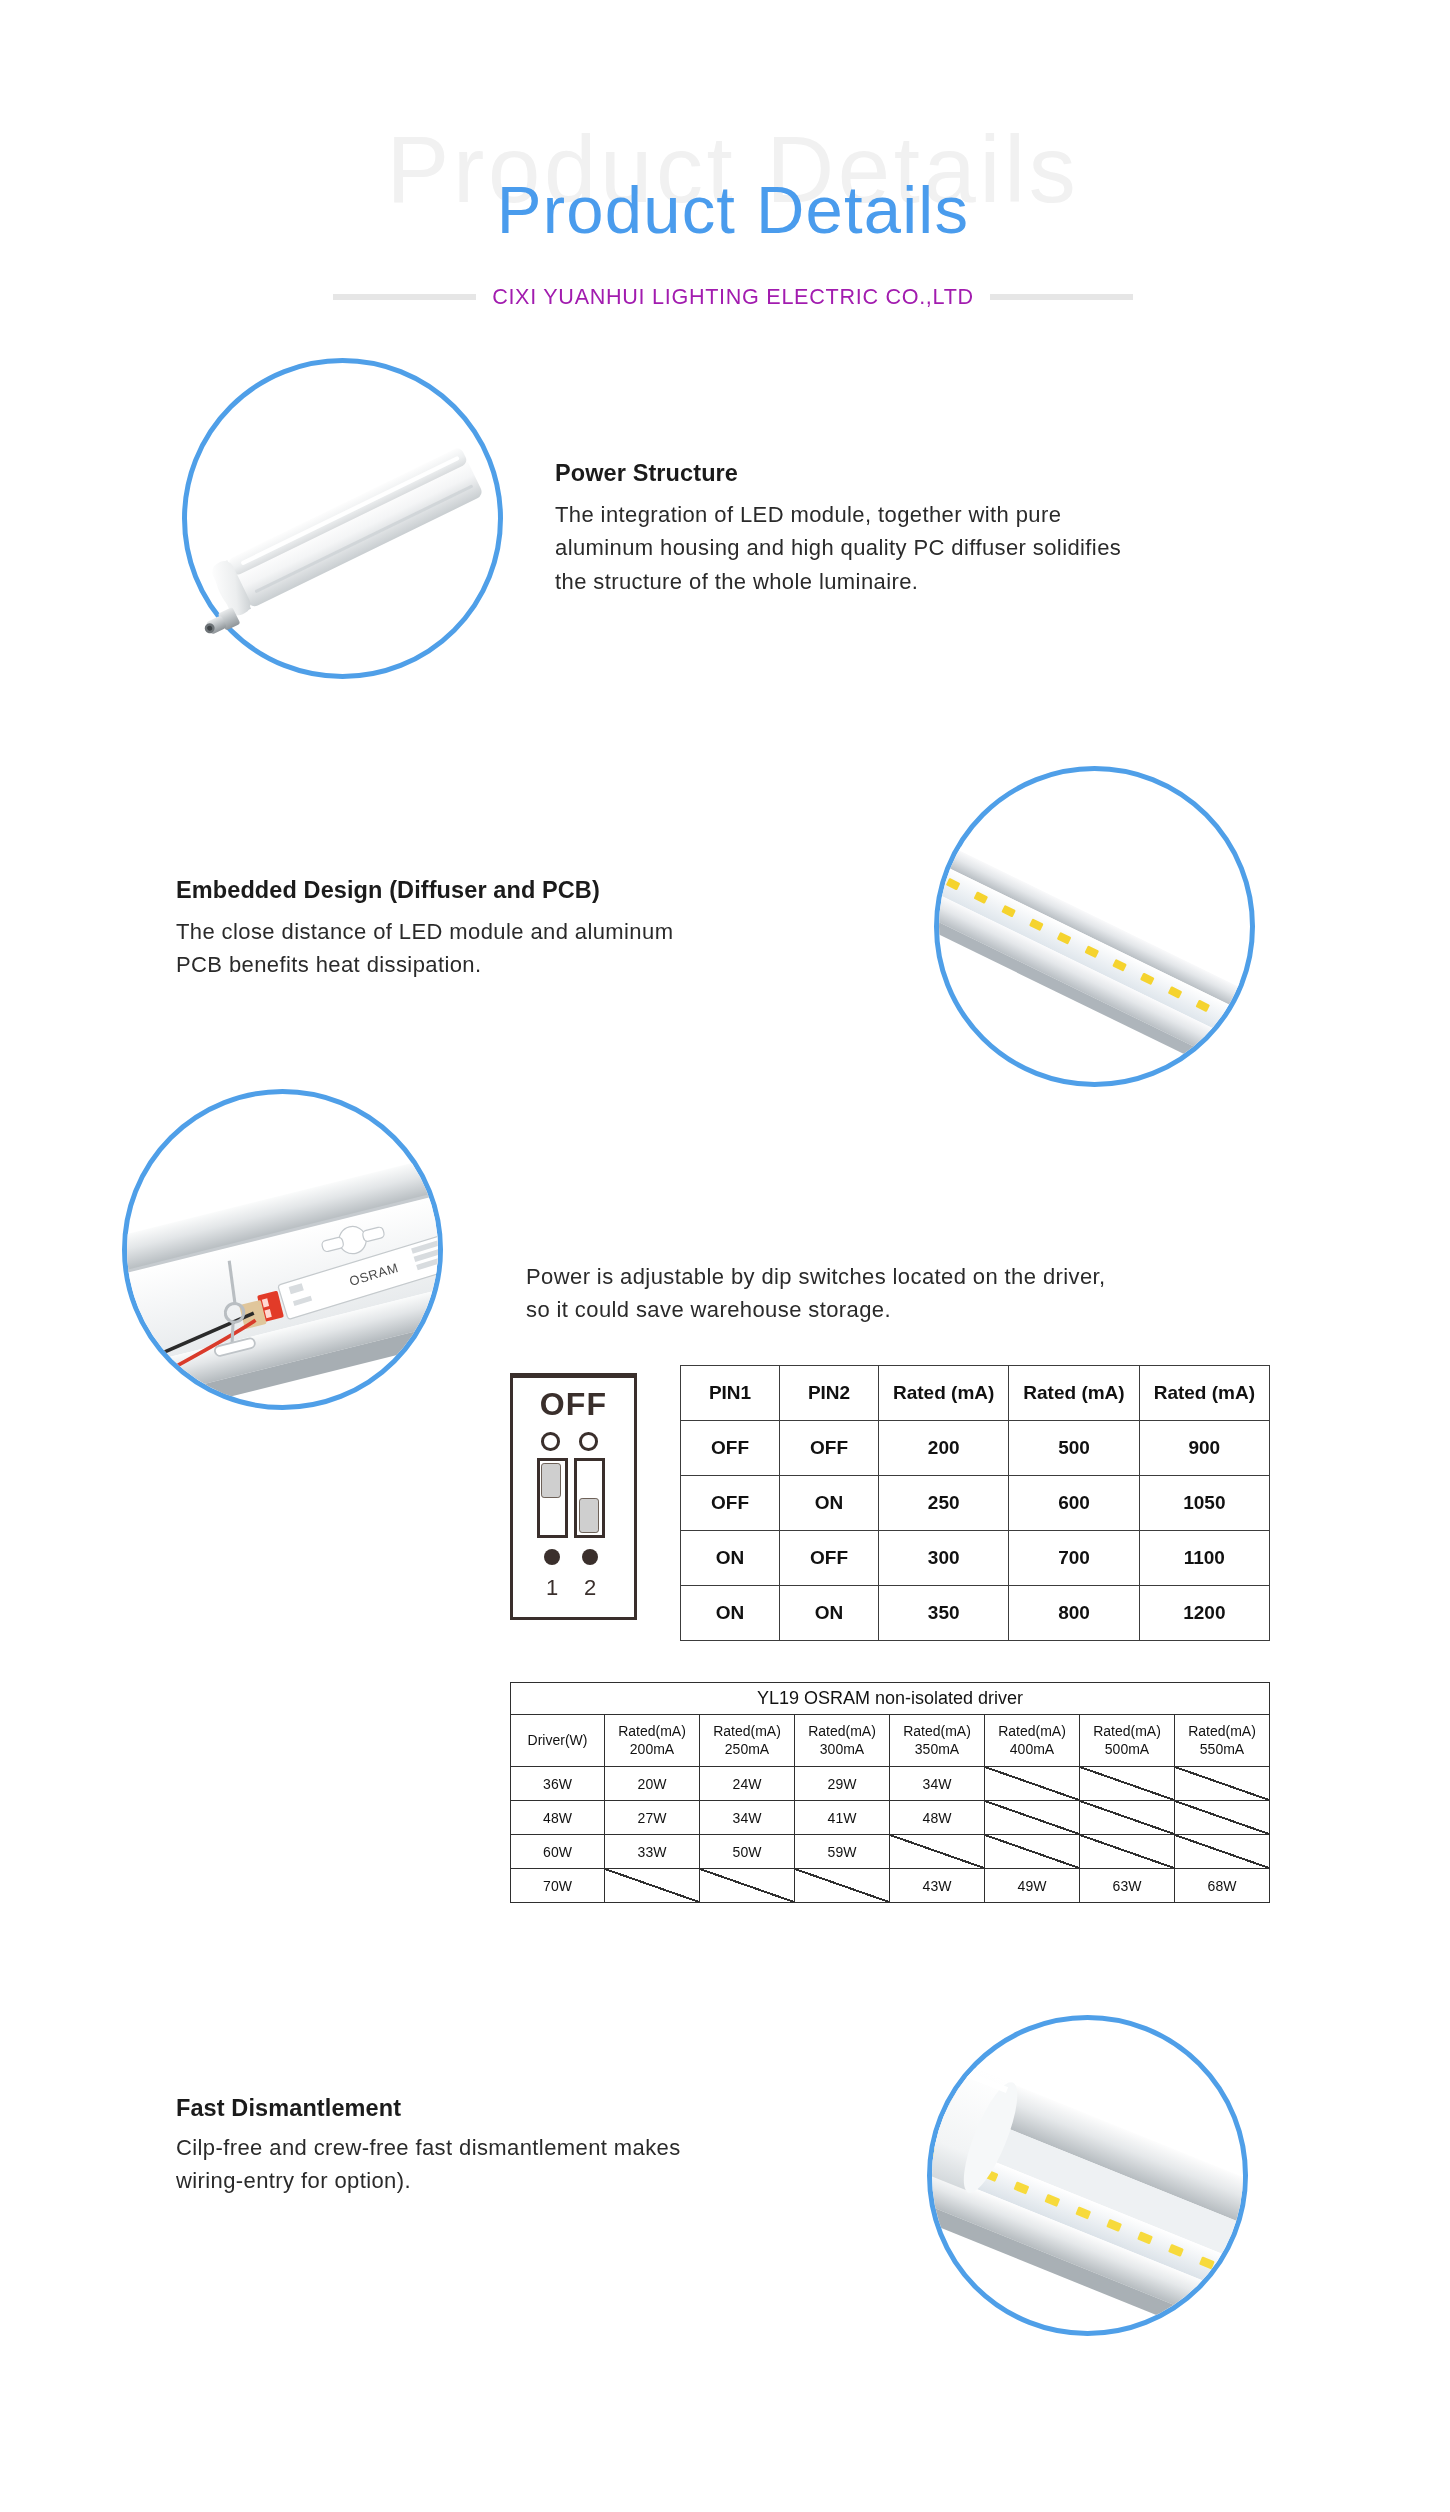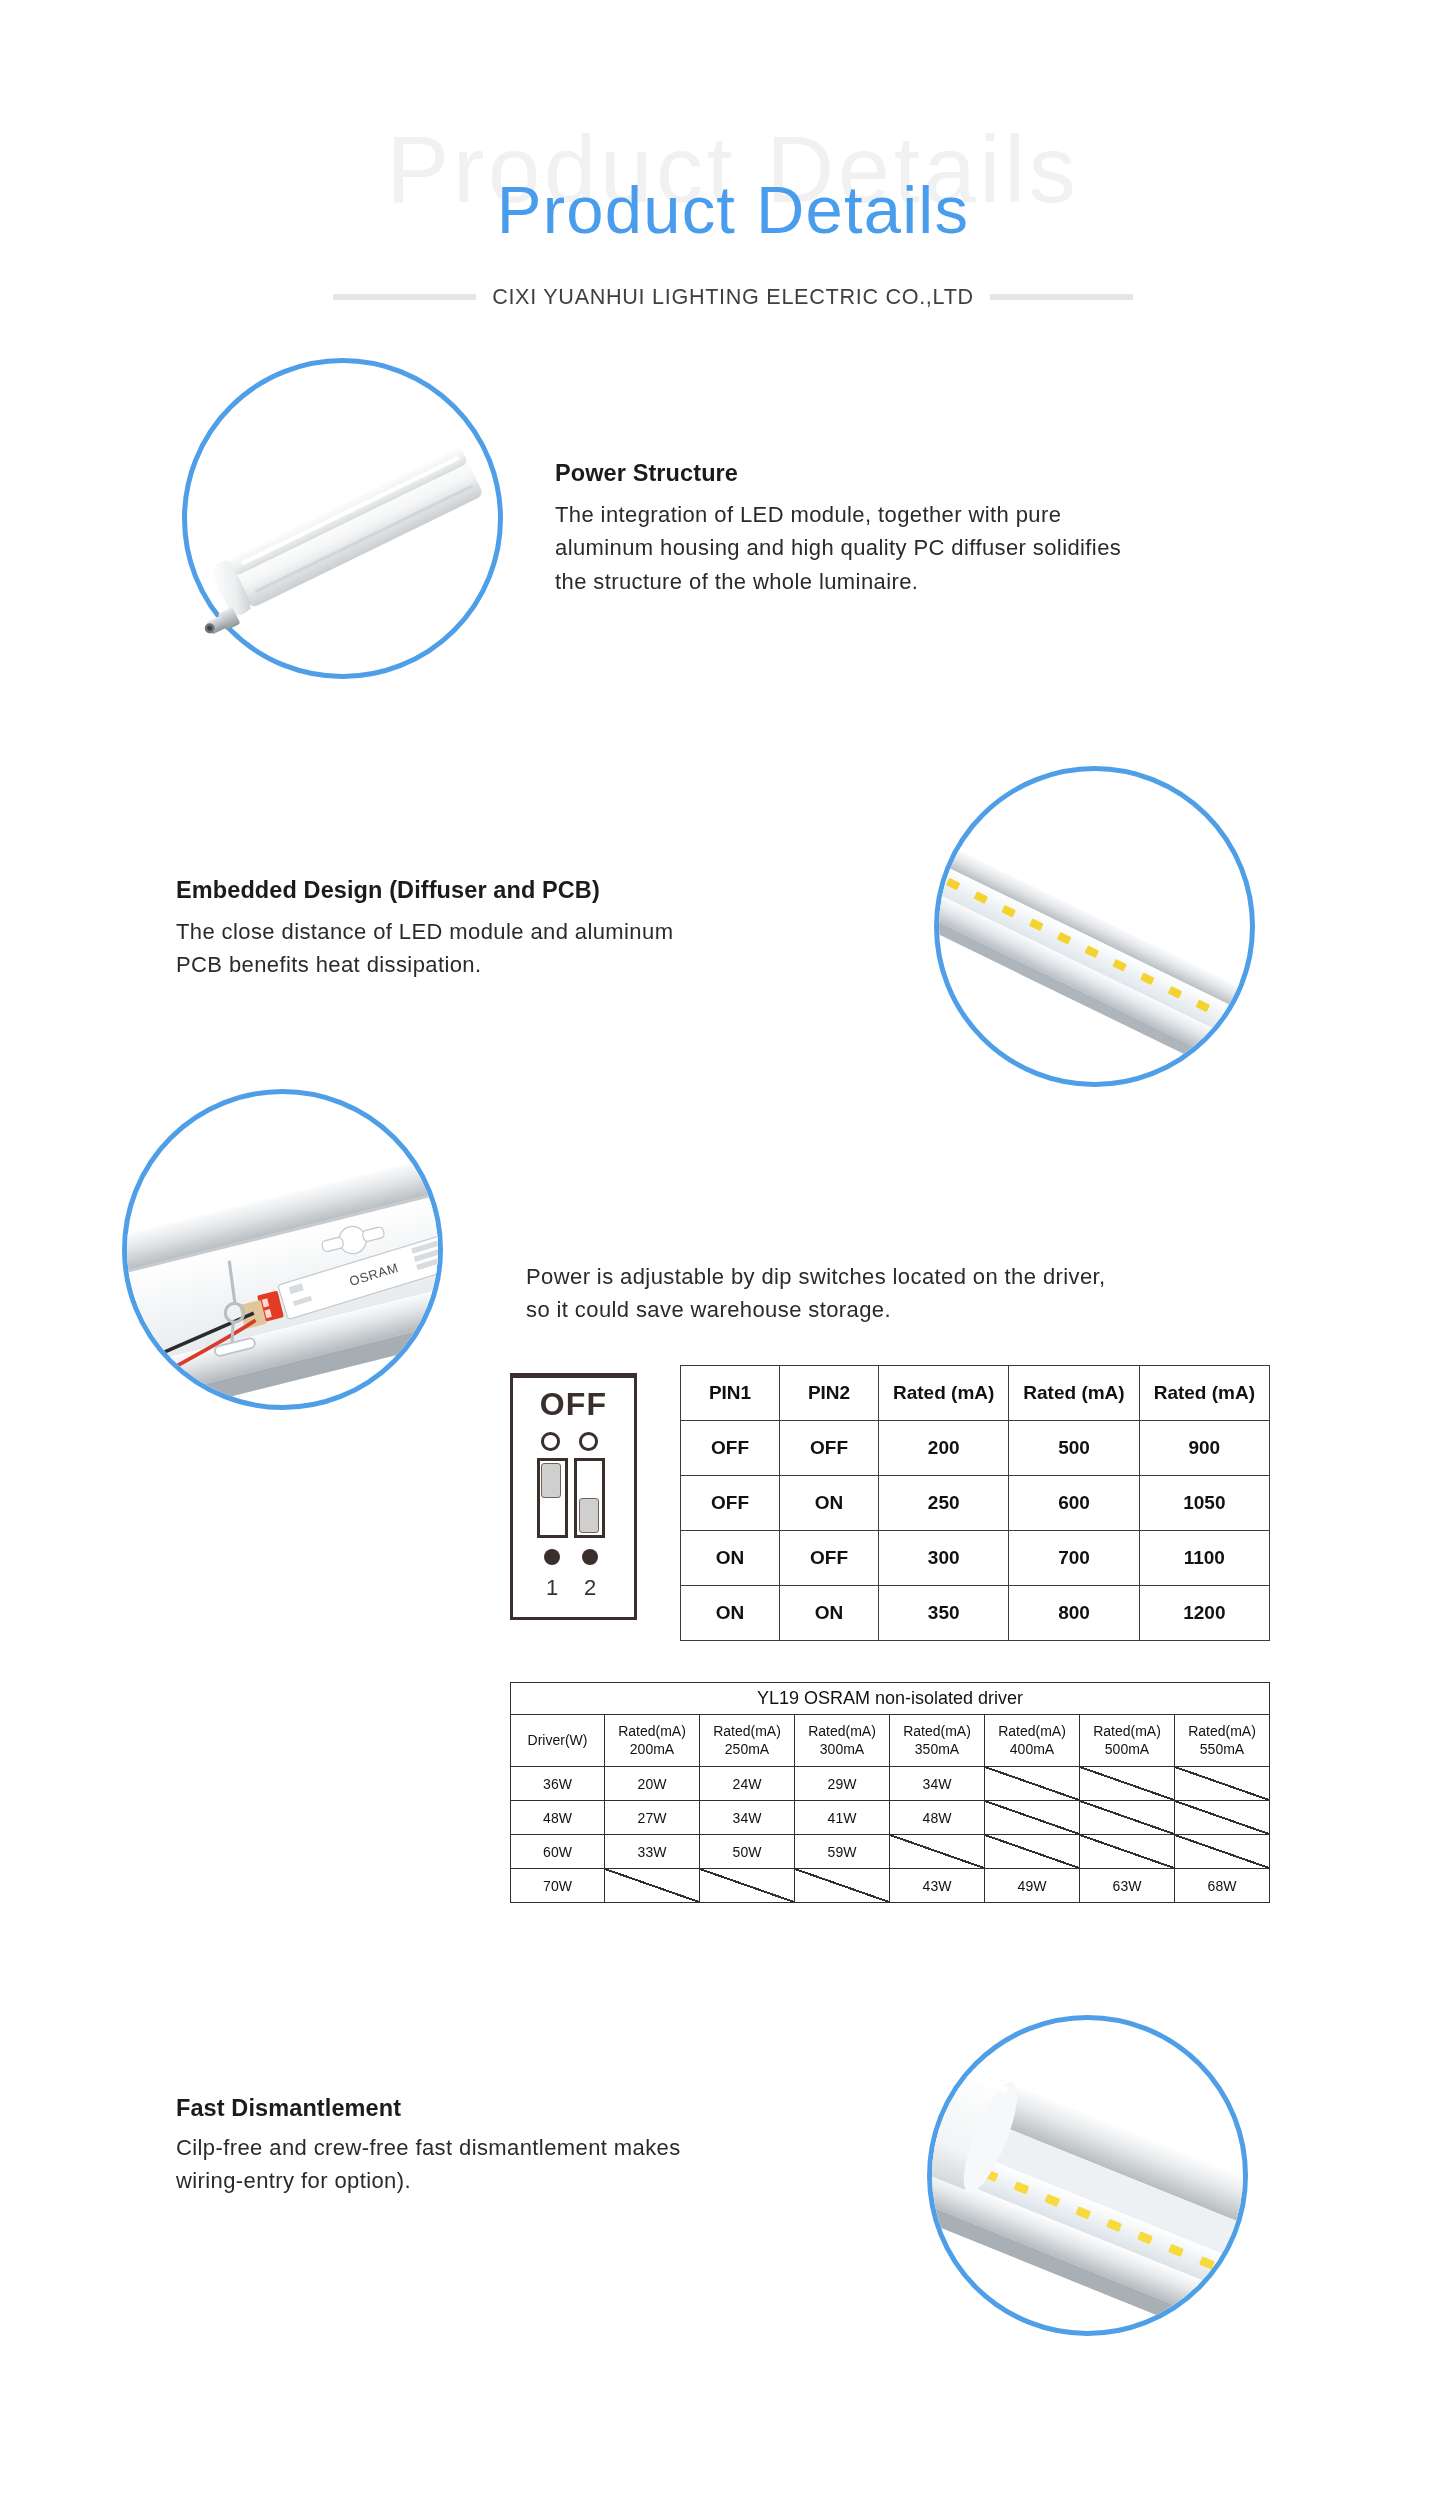--- a/index.html
+++ b/index.html
@@ -60,21 +60,21 @@
   }
   .sub-rule {
     width: 143px;
     height: 5.6px;
     background: #e6e6e6;
     flex: 0 0 auto;
   }
   #subtitle-text {
     font-size: 21.6px;
     letter-spacing: 0.7px;
-    color: #404040;
+    color: #a21caf;
     white-space: nowrap;
   }
 
   
   .feature-heading {
     font-size: 23.5px;
     font-weight: bold;
     color: #1b1b1b;
     letter-spacing: 0.1px;
     white-space: nowrap;

